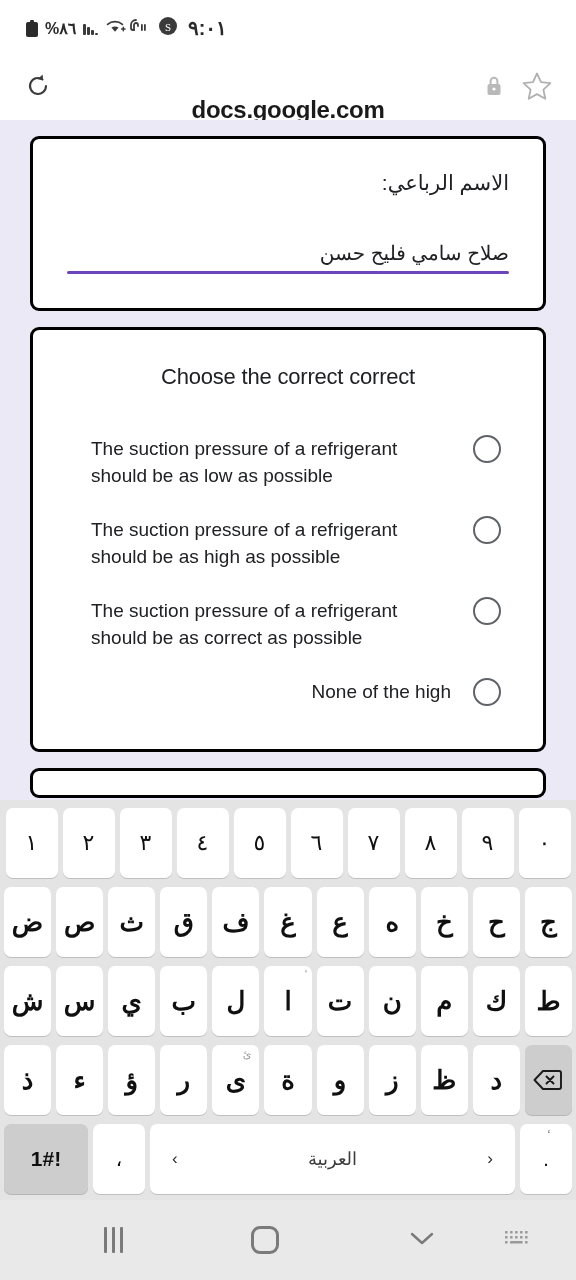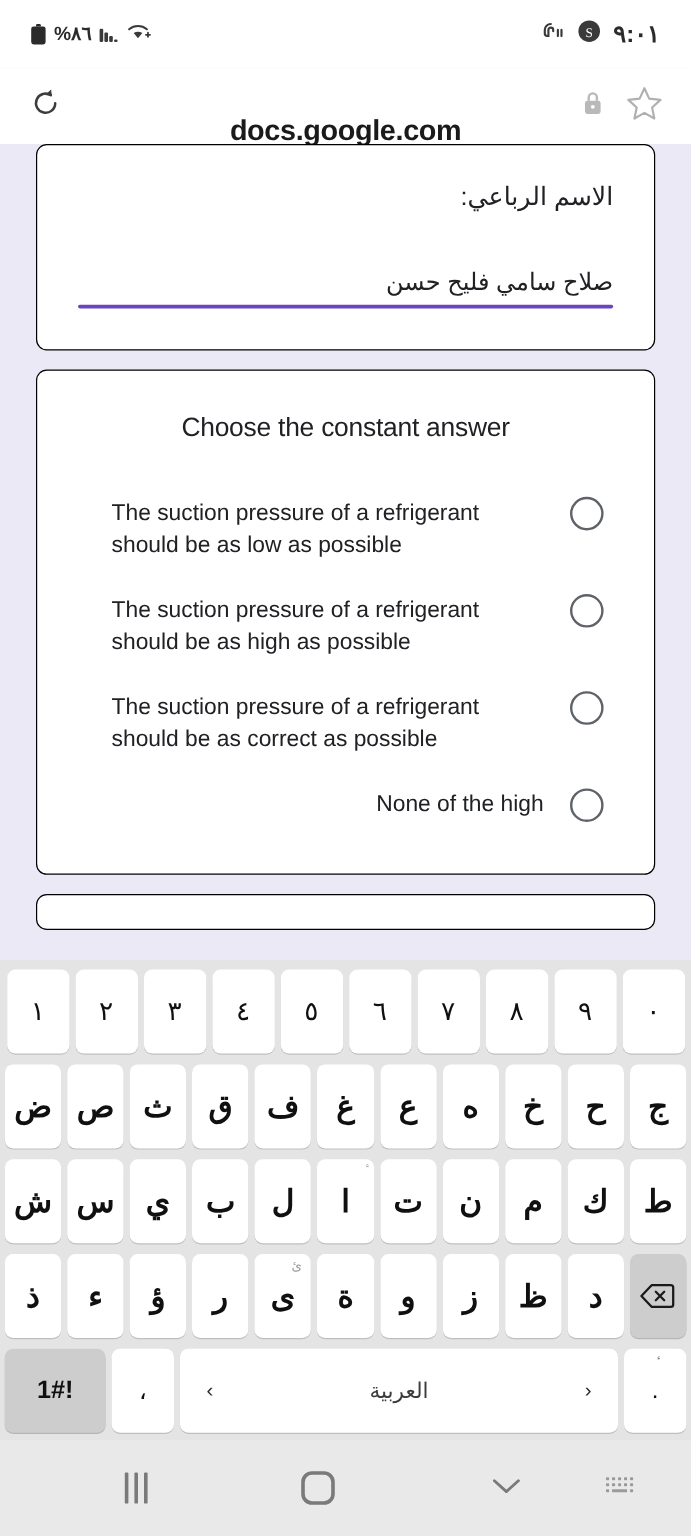--- a/index.html
+++ b/index.html
@@ -7,21 +7,21 @@
     width:576px; height:1280px;
     font-family:"Liberation Sans", sans-serif;
     background:#ffffff;
     overflow:hidden;
   }
   .phone { position:relative; width:576px; height:1280px; background:#ebe9f5; }
 
   
   .statusbar{
     height:56px; background:#ffffff;
-    display:flex; align-items:center; justify-content:space-between;
+    display:flex; align-items:center; justify-content:flex-start;
     padding:15px 26px;
   }
   .status-left, .status-right{ display:flex; align-items:center; gap:7px; }
   .status-right{ gap:10px; }
   .battery-icon{ display:inline-block; width:12px; height:17px; position:relative; }
   .battery-icon .body{
     position:absolute; left:0; top:2px; width:12px; height:15px;
     background:#2b2b2b; border-radius:2px;
   }
   .battery-icon .cap{
@@ -48,22 +48,22 @@
     font-size:24px; font-weight:700; color:#1a1a1a; letter-spacing:-0.3px;
     pointer-events:none;
     margin-top:44px;
   }
   .bb-right{ margin-left:auto; display:flex; align-items:center; gap:16px; z-index:2; }
   .bb-left{ z-index:2; }
 
   
   .content{ position:relative; height:1160px; overflow:hidden; background:#ebe9f5; }
   .card{
-    background:#ffffff; border:1px solid #000000; border-radius:9px;
-    margin:0 30px 16px 30px;
+    background:#ffffff; border:3px solid #000000; border-radius:9px;
+    margin:16px 30px 16px 30px;
   }
   .card-name{ padding:28px 34px 34px 34px; }
   .q-label{
     text-align:right; direction:rtl;
     font-size:21px; color:#202124; line-height:1.5;
   }
   .answer-wrap{ margin-top:42px; }
   .answer-text{
     text-align:right; direction:rtl;
     font-size:20px; color:#202124; padding-bottom:6px;
@@ -234,21 +234,21 @@
 
     <div class="card card-name">
       <div class="q-label">الاسم الرباعي:</div>
       <div class="answer-wrap">
         <div class="answer-text">صلاح سامي فليح حسن</div>
         <div class="answer-underline"></div>
       </div>
     </div>
 
     <div class="card card-mc">
-      <div class="mc-title">Choose the constant answer</div>
+      <div class="mc-title">Choose the correct correct</div>
 
       <div class="opt">
         <span class="opt-label">The suction pressure of a refrigerant should be as low as possible</span>
         <span class="radio"></span>
       </div>
       <div class="opt">
         <span class="opt-label">The suction pressure of a refrigerant should be as high as possible</span>
         <span class="radio"></span>
       </div>
       <div class="opt">

